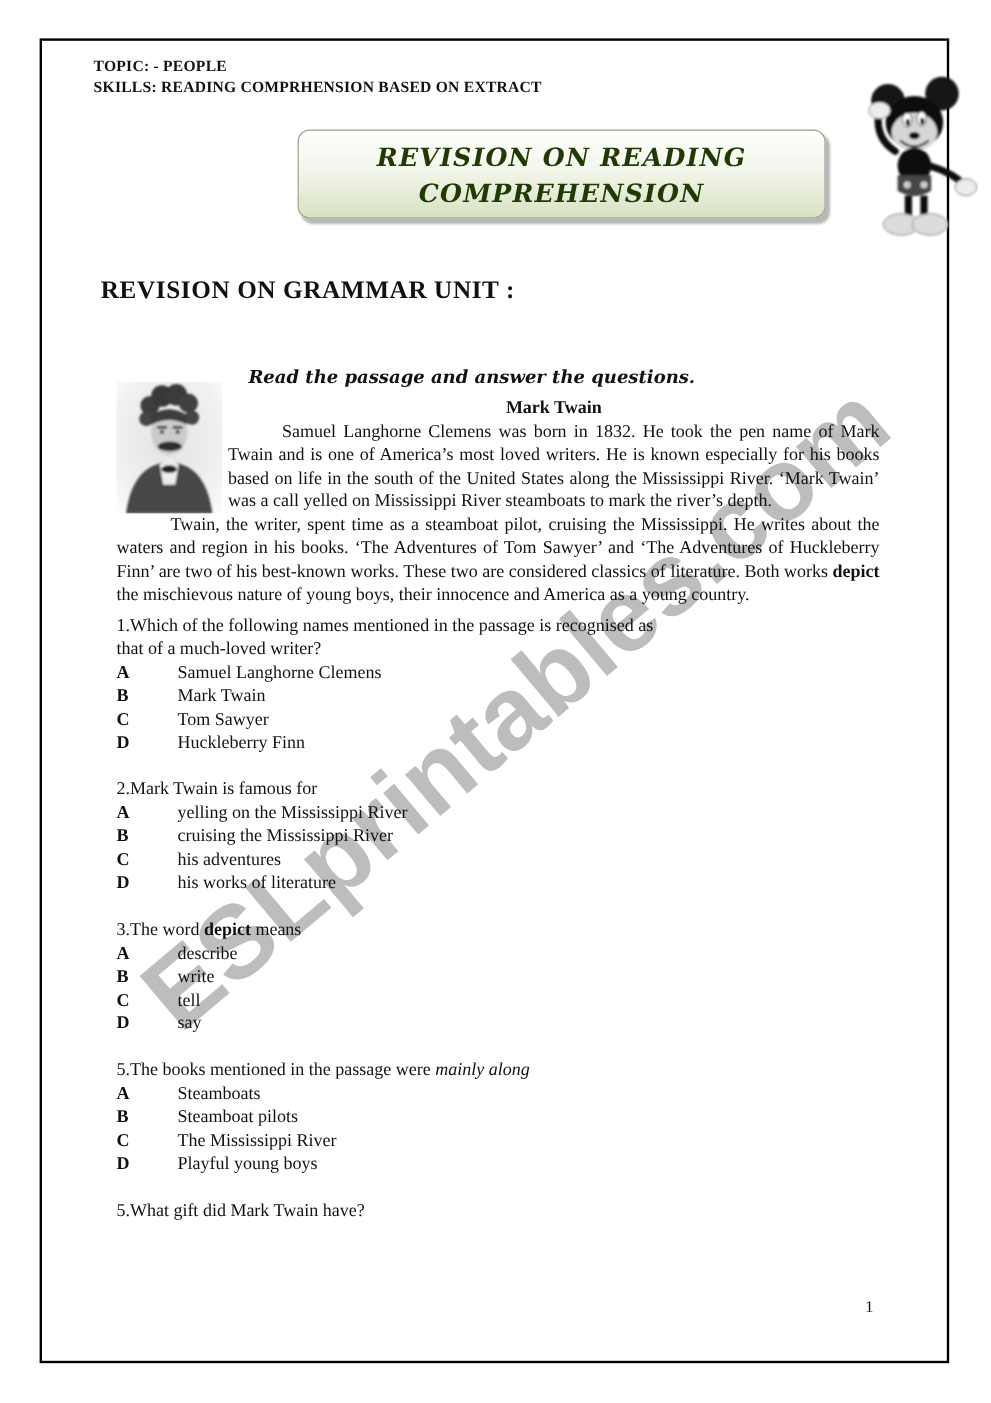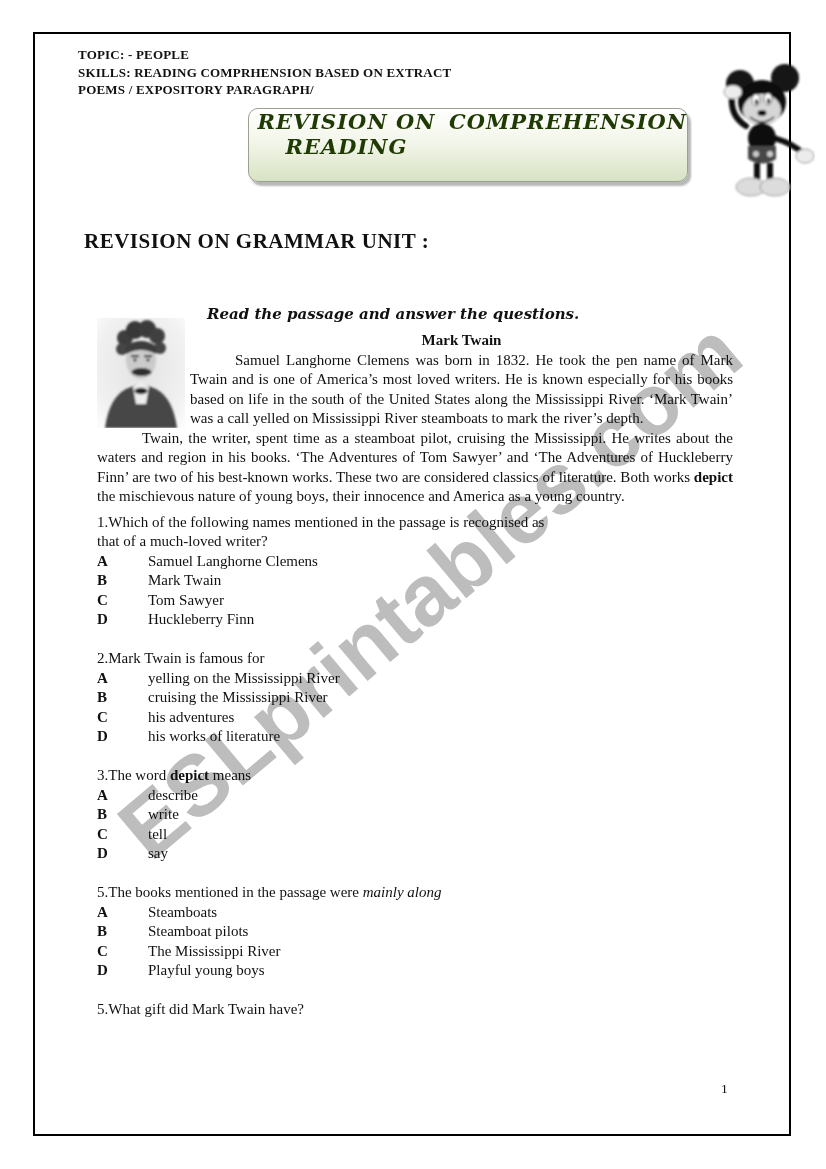--- a/index.html
+++ b/index.html
@@ -20,21 +20,21 @@
   .header{
     position:absolute;left:78px;top:46px;z-index:2;
     font-family:Liberation Serif, serif;font-weight:bold;
     font-size:13px;line-height:17.5px;letter-spacing:0.2px;
   }
   .banner{
     position:absolute;left:248px;top:108px;width:440px;height:74px;z-index:2;
     border:1px solid #9aa18e;border-radius:10px;box-sizing:border-box;
     background:linear-gradient(to bottom,var(--banner-top,#ffffff) 0%,#f3f6ea 45%,var(--banner-bottom,#d8e2c4) 100%);
     box-shadow:3px 4px 2px rgba(125,125,125,0.55);
-    display:flex;flex-direction:row;justify-content:center;gap:5px;
+    display:flex;flex-direction:column;justify-content:center;gap:5px;
   }
   .banner-line{
     text-align:center;font-family:"DejaVu Serif",serif;
     font-style:italic;font-weight:bold;font-size:21px;letter-spacing:1px;
     color:var(--banner-text,#1f3a02);
   }
   .mickey{position:absolute;left:710px;top:62px;z-index:2;}
   .section-title{
     position:absolute;left:84px;top:229px;z-index:2;
     font-size:21px;font-weight:bold;letter-spacing:0.5px;text-align:center;
@@ -61,21 +61,20 @@
 </head>
 <body>
 
 <div class="frame"></div>
 
 <div class="watermark">ESLprintables.com</div>
 
 <div class="header">
   <div>TOPIC: -  PEOPLE</div>
   <div>SKILLS: READING COMPRHENSION BASED ON EXTRACT</div>
-  <div>POEMS / EXPOSITORY  PARAGRAPH/</div>
 </div>
 
 <div class="banner">
   <div class="banner-line">REVISION ON READING</div>
   <div class="banner-line">COMPREHENSION</div>
 </div>
 
 <div class="mickey">
   <svg width="105" height="140" viewBox="0 0 105 140" aria-hidden="true">
     <defs>

